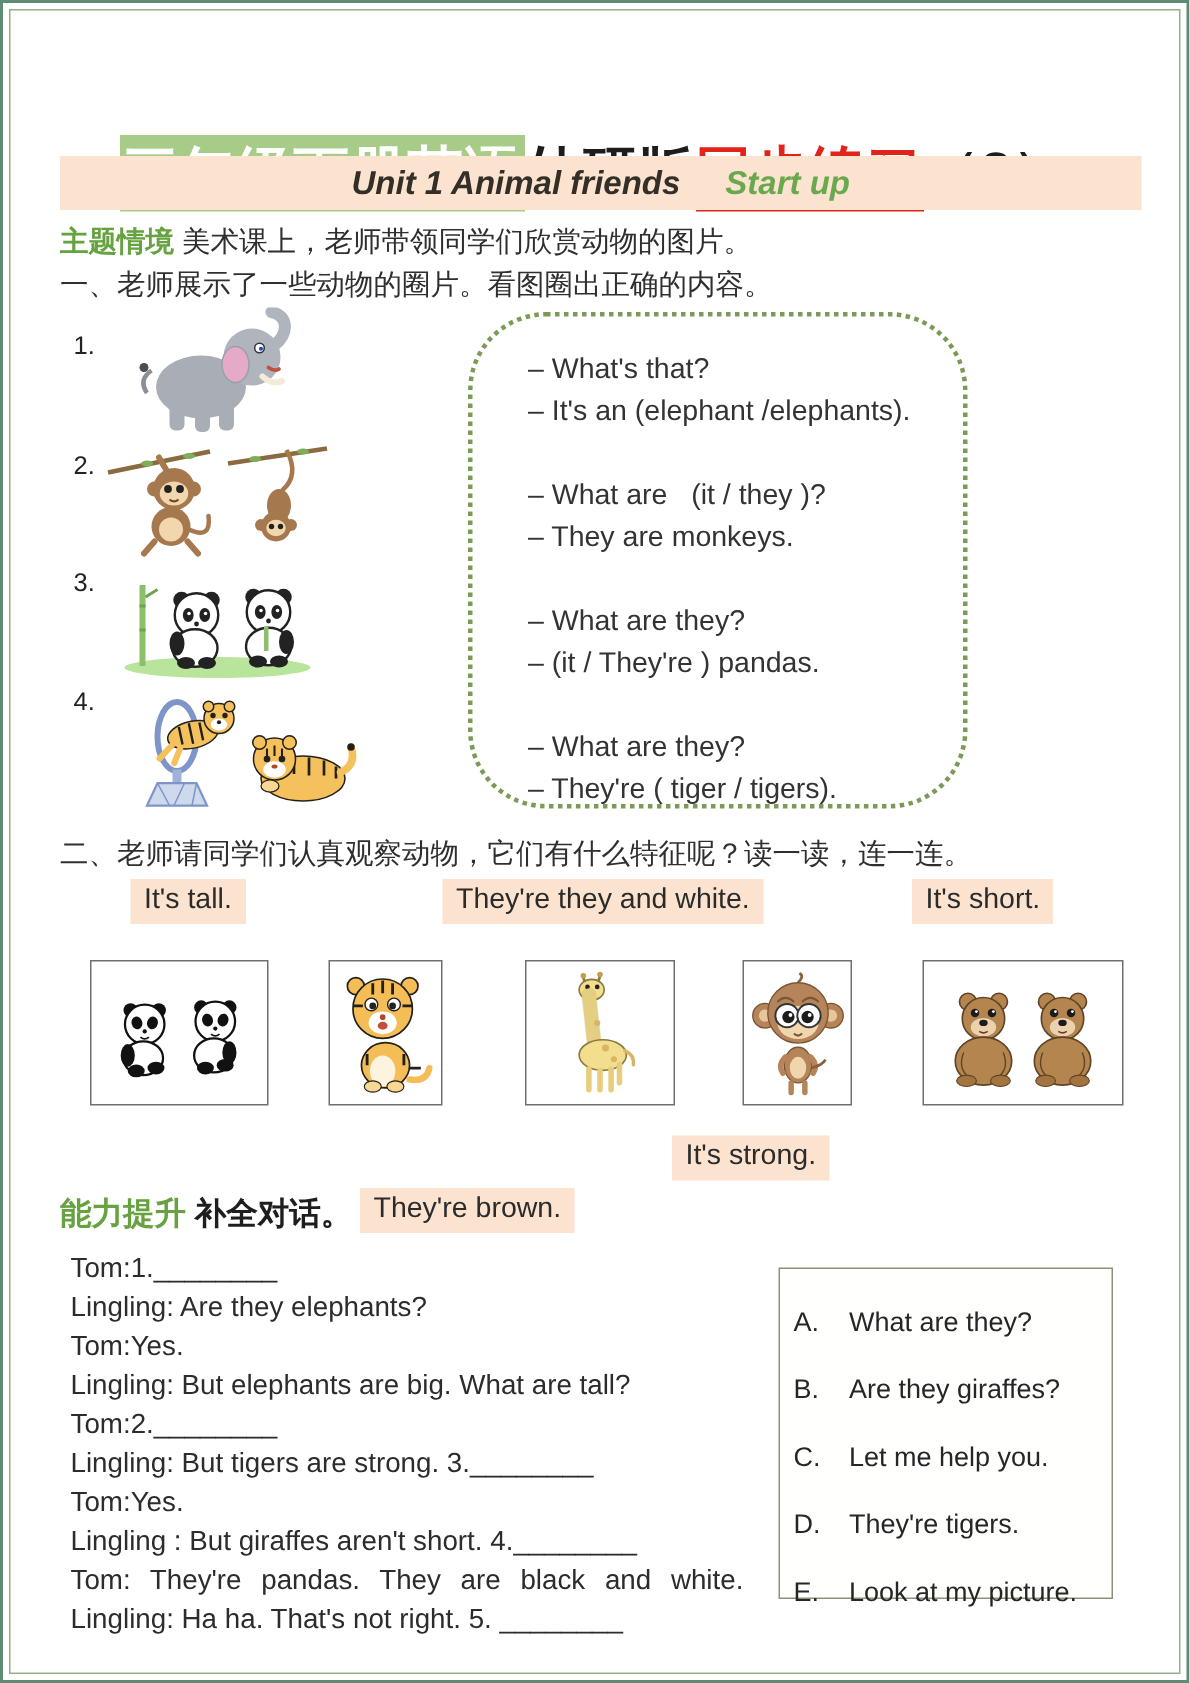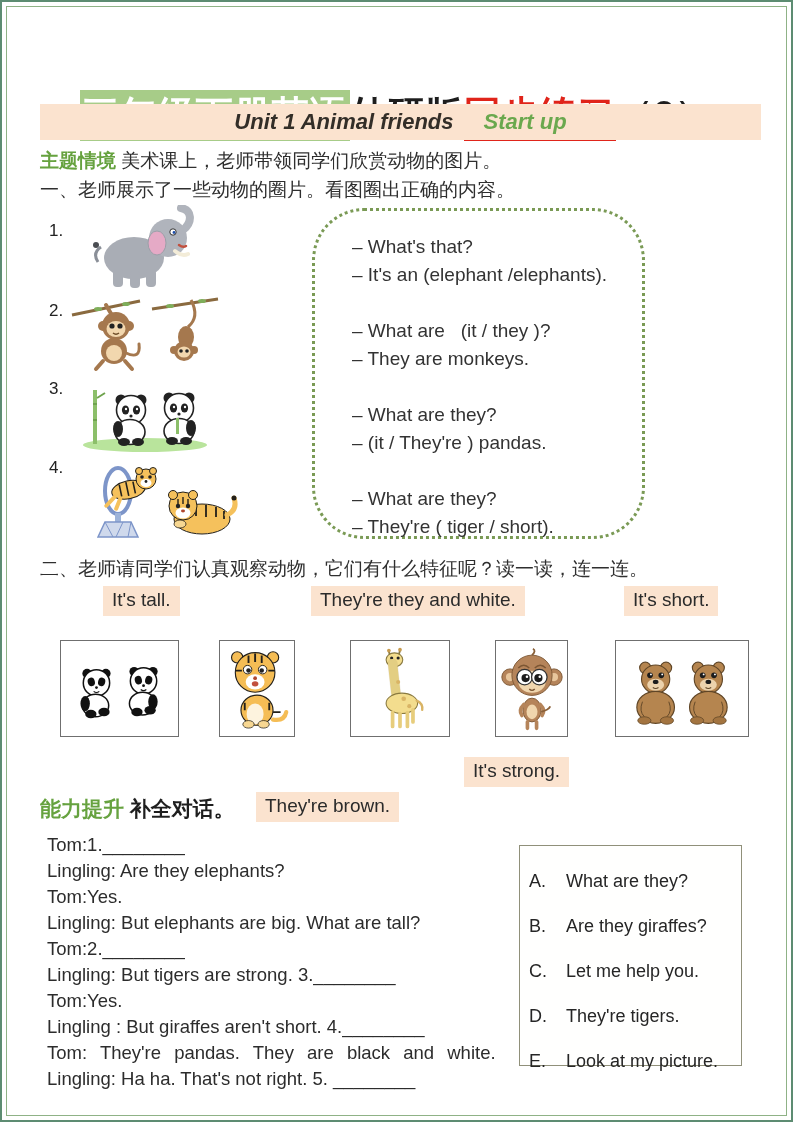--- a/index.html
+++ b/index.html
@@ -33,21 +33,21 @@
   .fig svg{display:block;width:100%;height:100%;}
 
   
   .dialogbox{position:absolute;left:310px;top:206px;width:333px;height:331px;
     border:3px dotted #7a9a55;border-radius:52px;box-sizing:border-box;
     padding:22px 10px 0 37px;font-size:19px;color:#333;}
   .dgroup{margin-bottom:28px;}
   .dline{line-height:28px;white-space:pre-wrap;}
 
   
-  .chip{position:absolute;background:#fbe3cf;padding:3px 9px 5px 9px;font-size:19px;color:#2b2b2b;white-space:nowrap;margin-left:16px;}
+  .chip{position:absolute;background:#fbe3cf;padding:3px 9px 5px 9px;font-size:19px;color:#2b2b2b;white-space:nowrap;}
   .pbox{position:absolute;top:638px;height:97px;border:1px solid #6f6f6f;background:#fff;
     display:flex;align-items:center;justify-content:center;box-sizing:border-box;}
   .pbox svg{display:block;}
 
   
   .s3-head{position:absolute;left:38px;top:793px;font-size:21px;font-weight:bold;white-space:nowrap;}
   .s3-sub{color:#1e1e1e;}
   .s3dialog{position:absolute;left:45px;top:830px;width:470px;font-size:18.5px;color:#2c2c2c;}
   .s3line{line-height:26px;white-space:pre-wrap;}
   .s3line.wide{word-spacing:8px;}
@@ -211,21 +211,21 @@
     <div class="dgroup">
       <div class="dline">– What are   (it / they )?</div>
       <div class="dline">– They are monkeys.</div>
     </div>
     <div class="dgroup">
       <div class="dline">– What are they?</div>
       <div class="dline">– (it / They're ) pandas.</div>
     </div>
     <div class="dgroup">
       <div class="dline">– What are they?</div>
-      <div class="dline">– They're ( tiger / short).</div>
+      <div class="dline">– They're ( tiger / tigers).</div>
     </div>
   </div>
 
   <div class="line" style="top:554px;">二、老师请同学们认真观察动物，它们有什么特征呢？读一读，连一连。</div>
 
   <div class="chip" style="left:85px;top:584px;">It's tall.</div>
   <div class="chip" style="left:293px;top:584px;">They're they and white.</div>
   <div class="chip" style="left:606px;top:584px;">It's short.</div>
 
   <div class="pbox" style="left:58px;width:119px;">

